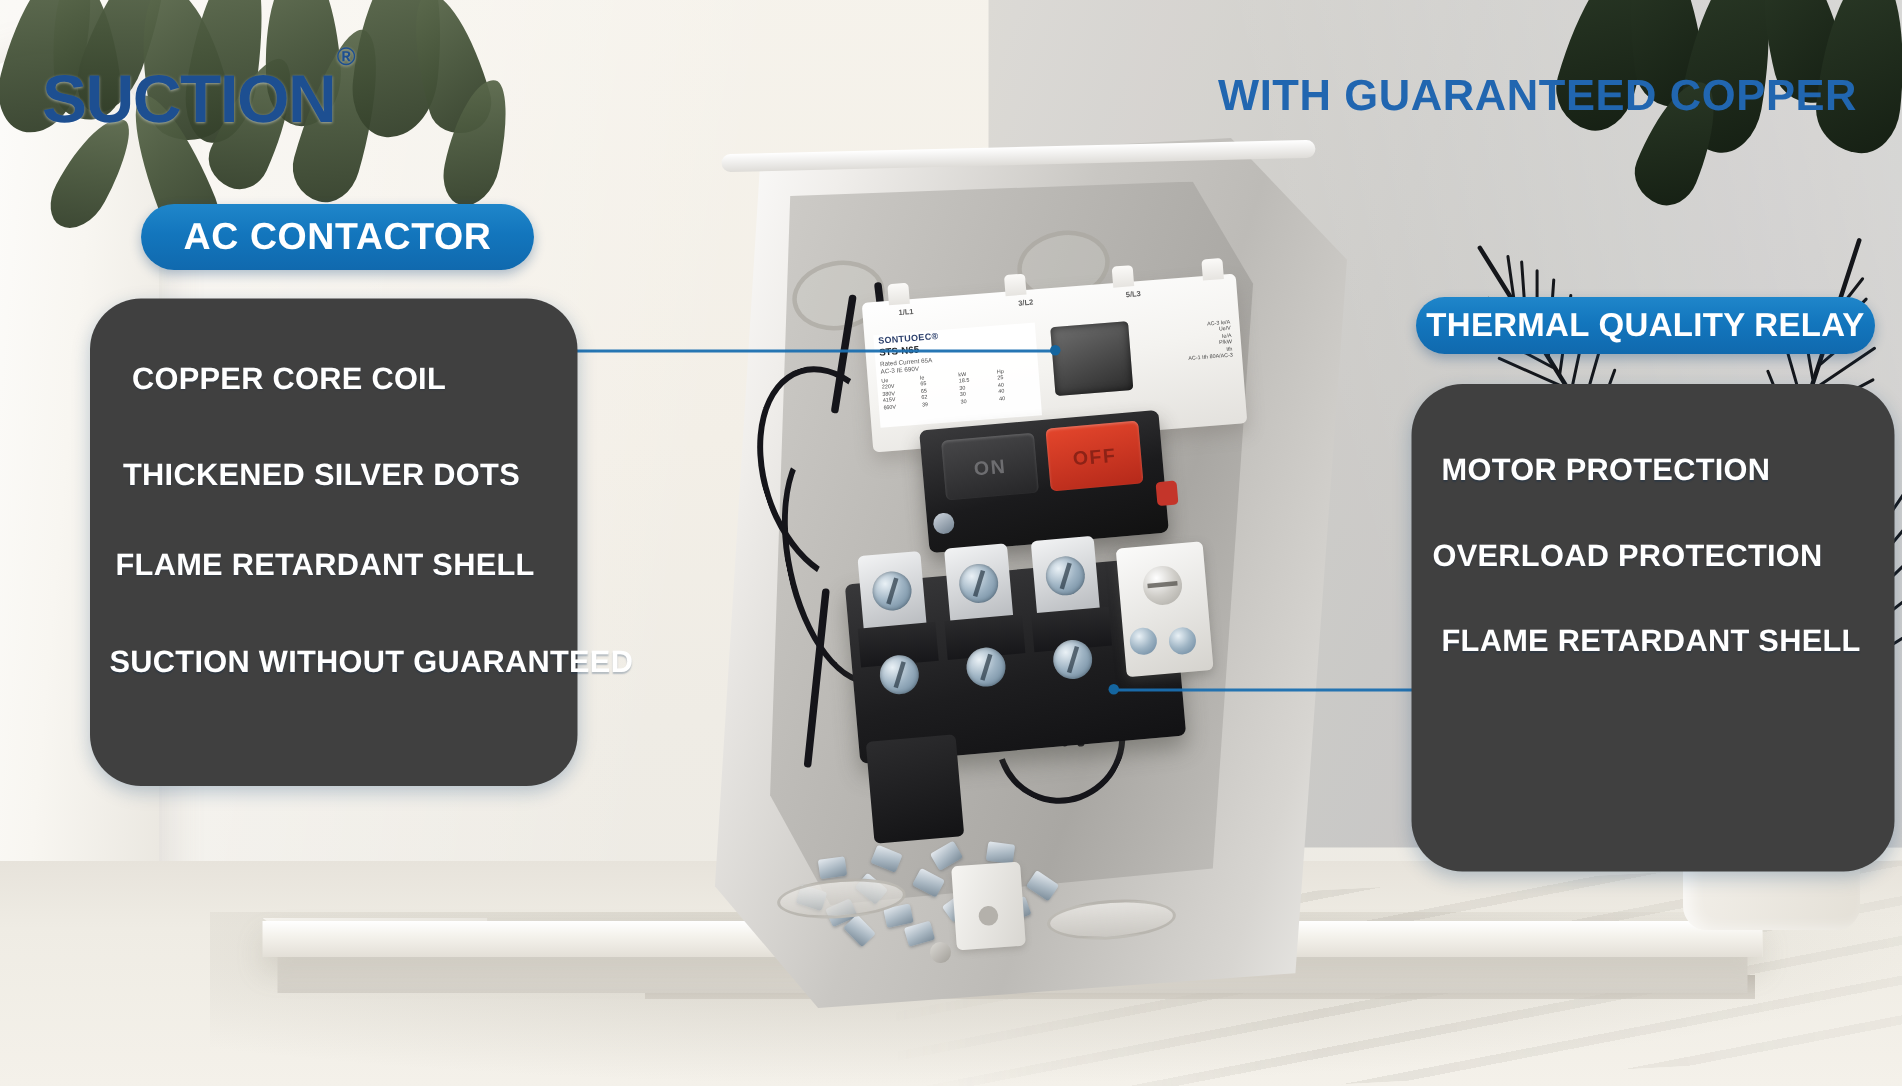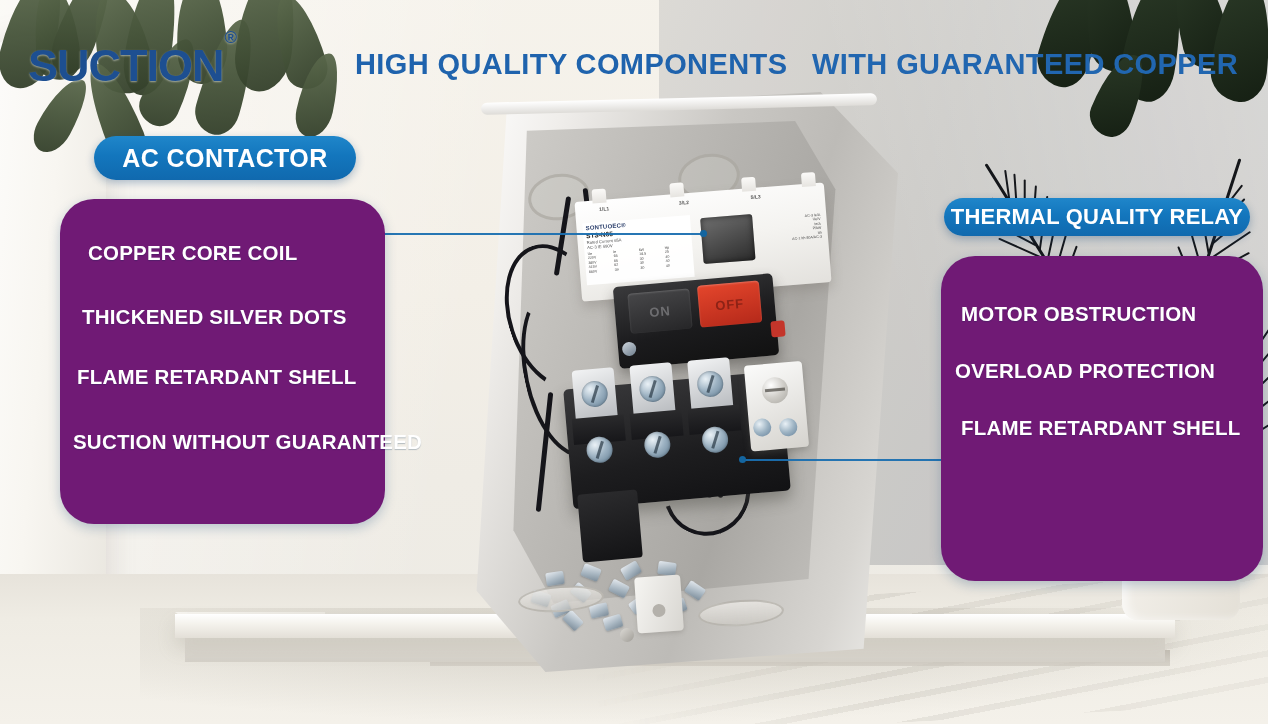--- a/index.html
+++ b/index.html
@@ -348,21 +348,21 @@
   }
   .pill-ac{
     left:94px; top:136px; width:262px; height:44px; font-size:25px; letter-spacing:.4px;
   }
   .pill-relay{
     left:944px; top:198px; width:306px; height:38px; font-size:22px; letter-spacing:.2px;
   }
 
   .panel{
     position:absolute;
-    background:#701a75;
+    background:#404040;
     border-radius:32px;
     box-shadow:0 4px 12px rgba(20,70,120,.26);
   }
   .panel-left{ left:60px; top:199px; width:325px; height:325px; border-radius:34px; }
   .panel-right{ left:941px; top:256px; width:322px; height:325px; border-radius:34px; }
 
   .feat{
     position:absolute; color:#ffffff; font-weight:bold; font-size:20.5px;
     letter-spacing:.2px; white-space:nowrap;
     text-shadow:0 1px 1px rgba(0,40,80,.25);
@@ -605,33 +605,32 @@
     <div class="latch-screw"></div>
   </div>
 
   <div class="lead lead-left"></div>
   <div class="lead lead-right"></div>
   <div class="lead-dot dot-left"></div>
   <div class="lead-dot dot-right"></div>
 
   <div class="logo"><span>SUCTION</span><sup>®</sup></div>
 
-  <div class="head-1">HIGH QUALITY COMPONENTS</div>
   <div class="head-2">WITH GUARANTEED COPPER</div>
 
   <div class="pill pill-ac">AC CONTACTOR</div>
 
   <div class="panel panel-left">
     <div class="feat">COPPER CORE COIL</div>
     <div class="feat">THICKENED SILVER DOTS</div>
     <div class="feat">FLAME RETARDANT SHELL</div>
     <div class="feat">SUCTION WITHOUT GUARANTEED</div>
   </div>
 
   <div class="pill pill-relay">THERMAL QUALITY RELAY</div>
 
   <div class="panel panel-right">
-    <div class="feat">MOTOR OBSTRUCTION</div>
+    <div class="feat">MOTOR PROTECTION</div>
     <div class="feat">OVERLOAD PROTECTION</div>
     <div class="feat">FLAME RETARDANT SHELL</div>
   </div>
 
 </div>
 
 </body></html>

